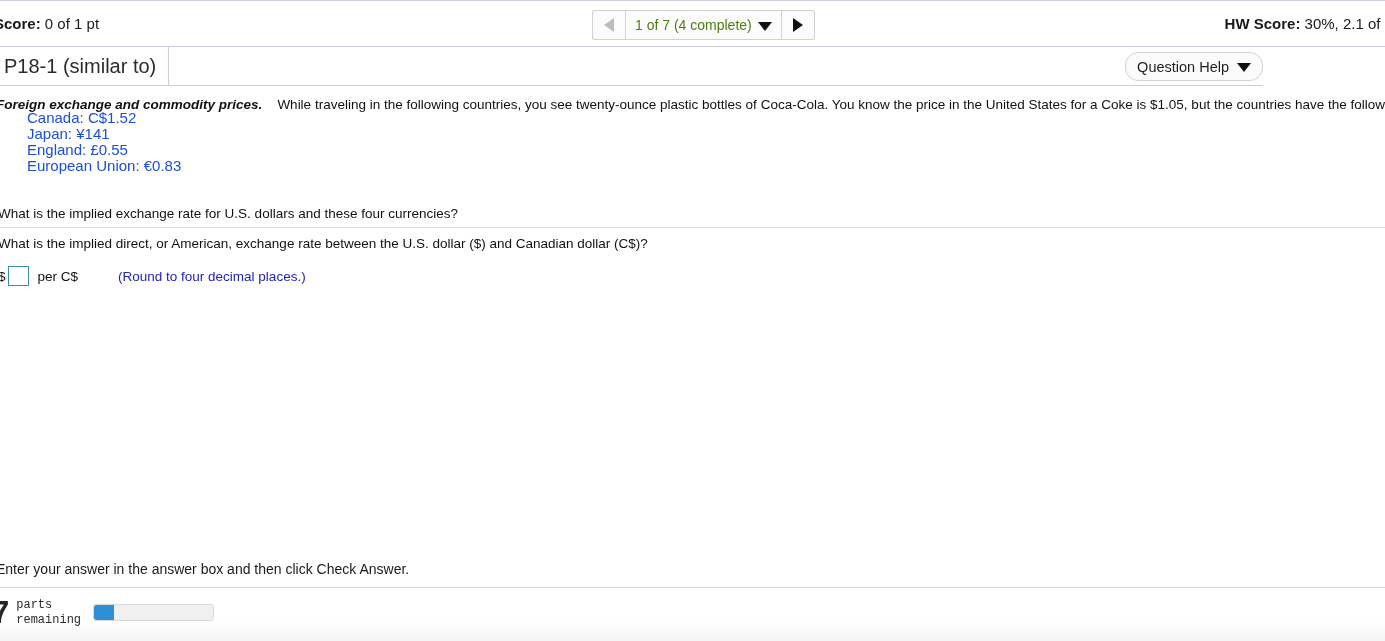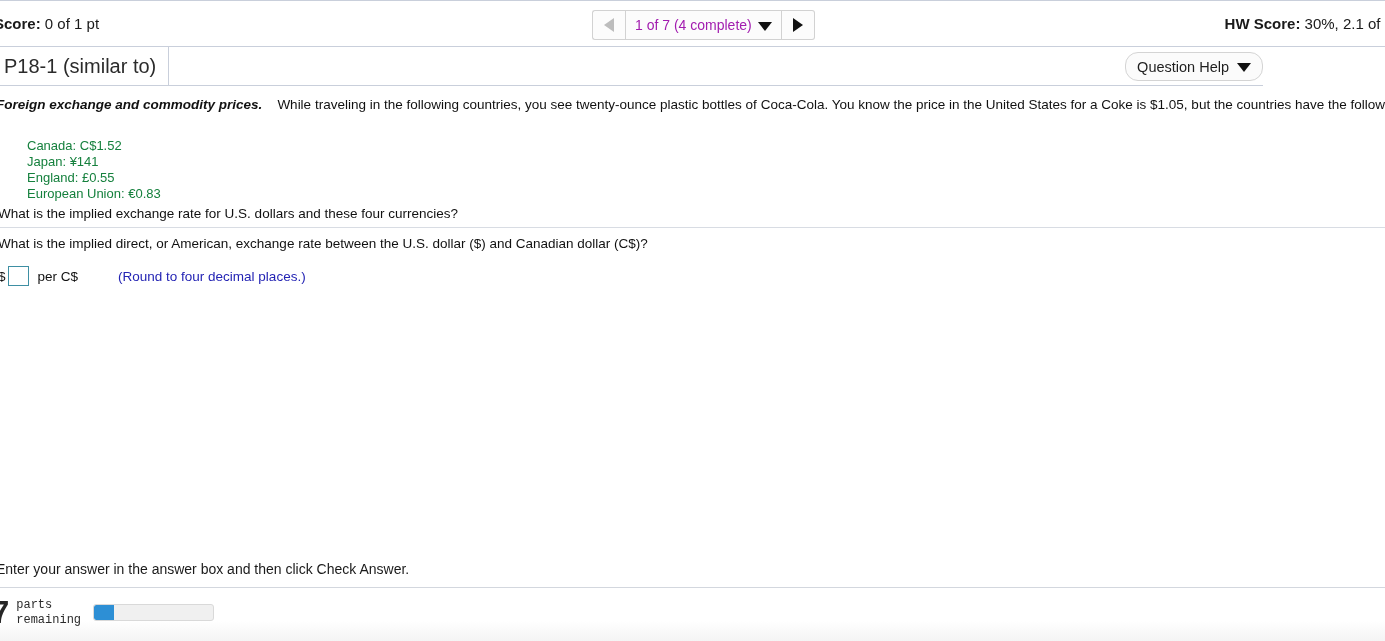--- a/index.html
+++ b/index.html
@@ -70,21 +70,21 @@
     border-top: 7px solid transparent;
     border-bottom: 7px solid transparent;
     border-left: 10px solid #111111;
   }
   .pager-mid {
     padding: 0 9px;
     background: #fcfcfc;
     border: 1px solid #d2d2d2;
     display: flex; align-items: center; gap: 6px;
     font-size: 14px;
-    color: #a21caf;
+    color: #4d7c0f;
     white-space: nowrap;
   }
   .caret-dn {
     width: 0; height: 0;
     border-left: 7px solid transparent;
     border-right: 7px solid transparent;
     border-top: 9px solid #111111;
     margin-top: 2px;
   }
 
@@ -138,24 +138,24 @@
     line-height: 17px;
     color: #111111;
     white-space: nowrap;
   }
   .stem .title {
     font-weight: bold;
     font-style: italic;
   }
   .prices {
     position: absolute;
-    left: 27px; top: 52px;
-    font-size: 13px;
+    left: 27px; top: 24px;
+    font-size: 15px;
     line-height: 16px;
-    color: #15803d;
+    color: #1d4ed8;
   }
   .prices div { white-space: nowrap; }
 
   .qline {
     position: absolute;
     left: -2px;
     font-size: 13.5px;
     color: #111111;
     white-space: nowrap;
   }

